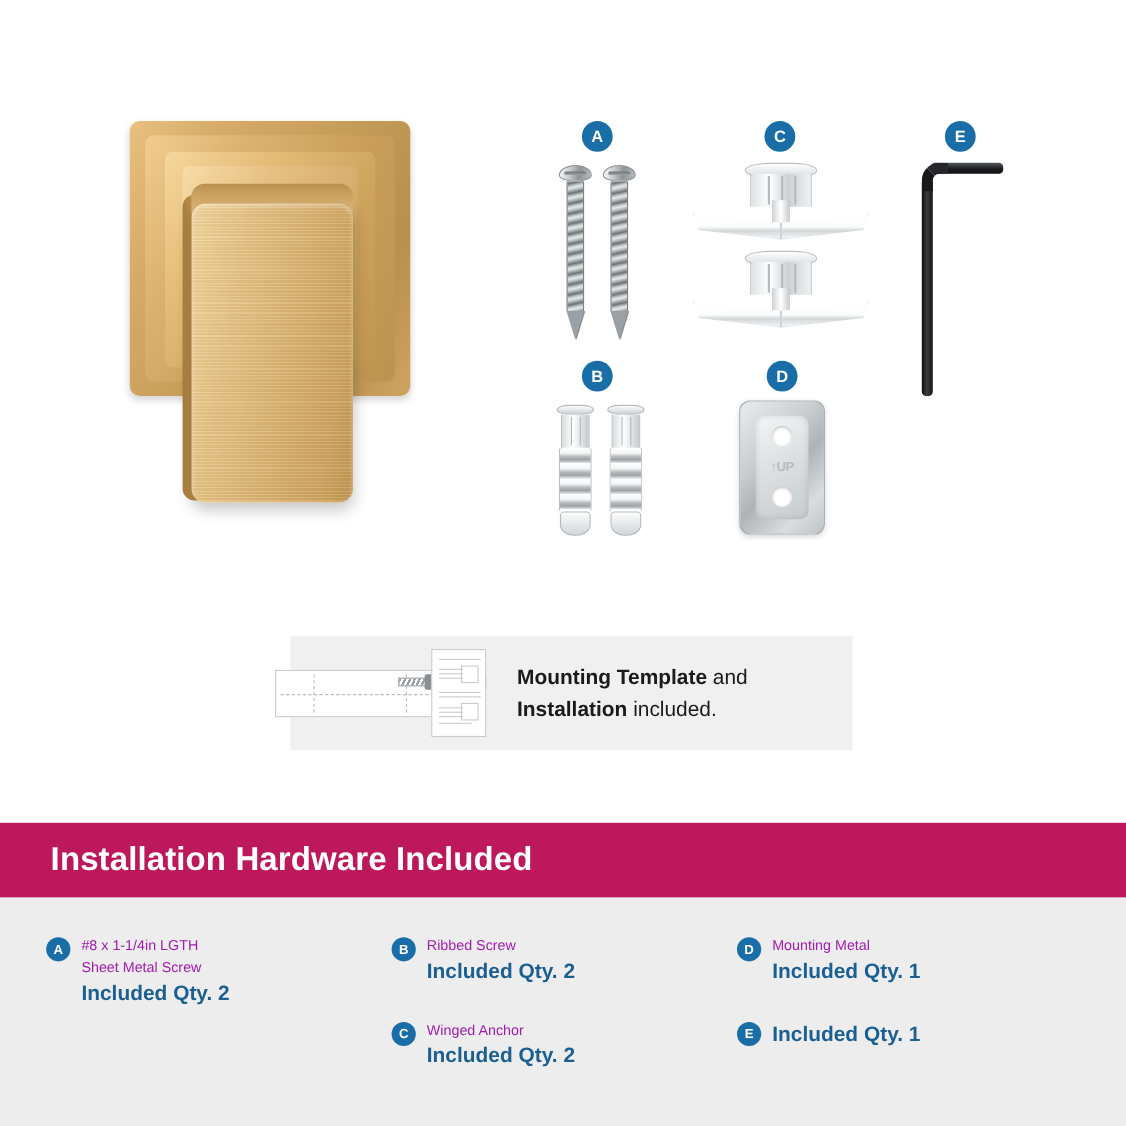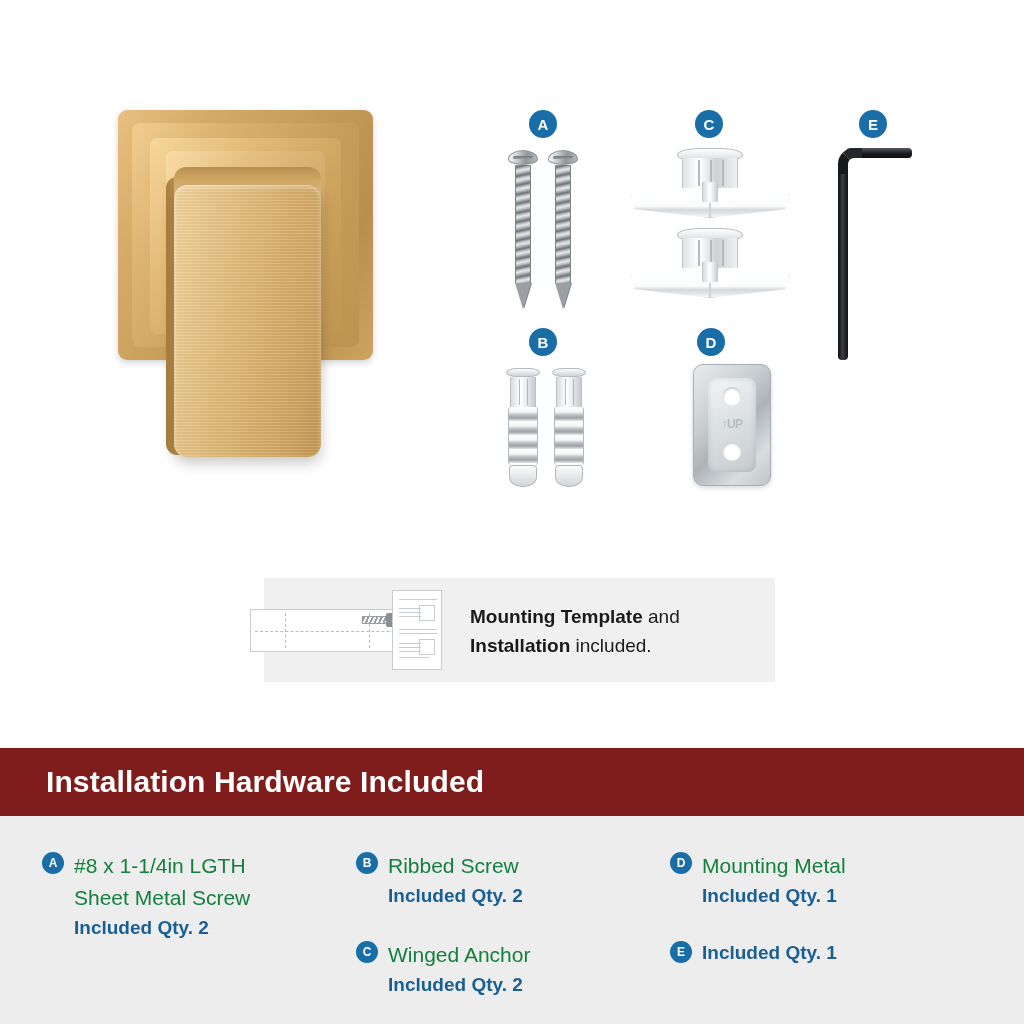--- a/index.html
+++ b/index.html
@@ -103,21 +103,21 @@
     border-left:1px solid #c2c6c9;border-right:1px solid #c2c6c9;box-sizing:border-box;}
   .wanchor .wslot{position:absolute;top:12px;width:1.5px;height:26px;background:#b6babd;}
   .wanchor .wstem{position:absolute;left:72px;top:34px;width:16px;height:24px;
     background:linear-gradient(90deg,#d6dadd,#ffffff,#cbcfd2);border-left:1px solid #c2c6c9;border-right:1px solid #c2c6c9;box-sizing:border-box;}
   .wing{position:absolute;top:44px;height:26px;background:linear-gradient(180deg,#ffffff 0%,#fbfcfc 55%,#d4d8db 70%,#f2f4f5 100%);
     border:1px solid #cfd3d6;box-sizing:border-box;}
   .wingL{left:0;width:80px;clip-path:polygon(0% 8%,100% 40%,100% 100%,6% 66%);}
   .wingR{left:80px;width:80px;clip-path:polygon(0% 40%,100% 8%,94% 66%,0% 100%);}
 
   
-  .mplate{position:absolute;left:693px;top:364px;width:78px;height:122px;border-radius:10px;
+  .mplate{position:absolute;left:672px;top:364px;width:78px;height:122px;border-radius:10px;
     background:linear-gradient(135deg,#e9ecee 0%,#c9ced1 35%,#aeb3b7 55%,#d9dde0 80%,#bfc4c7 100%);
     border:1px solid #a9aeb2;box-sizing:border-box;box-shadow:0 2px 5px rgba(0,0,0,.16);}
   .mplate .inner{position:absolute;left:14px;top:13px;right:14px;bottom:13px;border-radius:8px;
     background:linear-gradient(150deg,#f4f6f7,#dfe3e5 40%,#c6cbce 100%);
     box-shadow:inset 0 0 6px rgba(0,0,0,.13);}
   .mplate .hole{position:absolute;left:50%;transform:translateX(-50%);width:19px;height:19px;border-radius:50%;
     background:#ffffff;box-shadow:inset 0 1px 3px rgba(0,0,0,.3);}
   .mplate .hole.h1{top:22px;} .mplate .hole.h2{top:77px;}
   .mplate .uparrow{position:absolute;left:50%;top:52px;transform:translateX(-50%);
     font-size:12px;color:#b7bcc0;letter-spacing:-.5px;font-weight:bold;white-space:nowrap;}
@@ -144,34 +144,34 @@
   .drill .bit{position:absolute;left:-10px;top:16px;width:26px;height:8px;
     background:repeating-linear-gradient(115deg,#9a9ea2 0 2px,#ffffff 2px 4px);
     border:1px solid #9a9ea2;box-sizing:border-box;}
   .doc{position:absolute;left:128px;top:12px;width:50px;height:80px;background:#fff;border:1px solid #c9cccf;box-sizing:border-box;}
   .doc .ln{position:absolute;height:1px;background:#c9cccf;}
   .doc .box{position:absolute;width:16px;height:16px;border:1px solid #c9cccf;box-sizing:border-box;}
   .mttext{position:absolute;left:206px;top:24px;width:290px;font-size:19px;color:#1a1a1a;line-height:1.55;}
   .mttext b{font-weight:bold;}
 
   
-  .band{position:absolute;left:0;top:748px;width:1024px;height:68px;background:#7f1d1d;}
+  .band{position:absolute;left:0;top:748px;width:1024px;height:68px;background:#be185d;}
   .band h1{position:absolute;left:46px;top:50%;transform:translateY(-50%);
     margin:0;font-size:30px;font-weight:bold;color:#fff;letter-spacing:.1px;white-space:nowrap;}
   .legend{position:absolute;left:0;top:816px;width:1024px;height:208px;background:#ededee;}
   .col{position:absolute;top:34px;}
   .col.c1{left:42px;width:300px;}
   .col.c2{left:356px;width:300px;}
   .col.c3{left:670px;width:310px;}
   .item{position:relative;margin-bottom:28px;}
   .item .bdg{position:absolute;left:0;top:2px;width:22px;height:22px;border-radius:50%;
     background:#1a6ea8;color:#fff;font-size:12px;font-weight:bold;
     display:flex;align-items:center;justify-content:center;line-height:1;}
   .item .txt{margin-left:32px;}
-  .item .nm{font-size:21px;color:#15803d;line-height:1.52;white-space:pre-line;font-weight:normal;}
+  .item .nm{font-size:13px;color:#a21caf;line-height:1.52;white-space:pre-line;font-weight:normal;}
   .item .qty{font-size:19px;color:#1a5f91;font-weight:bold;line-height:1.52;}
 </style>
 </head>
 <body>
 
 <div class="stage">
 
   <div class="illus">
 
     <div class="knob">

